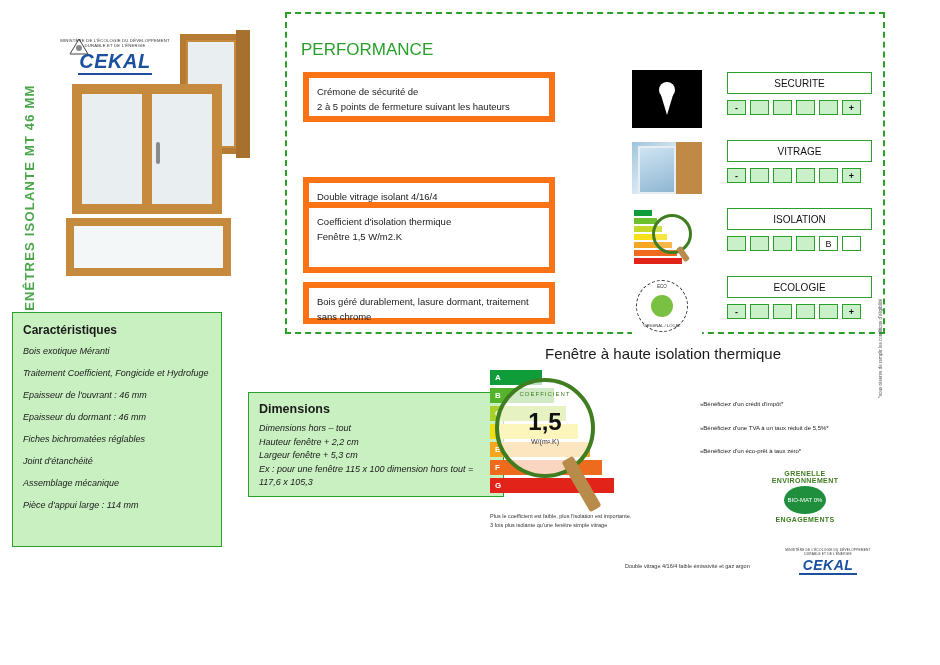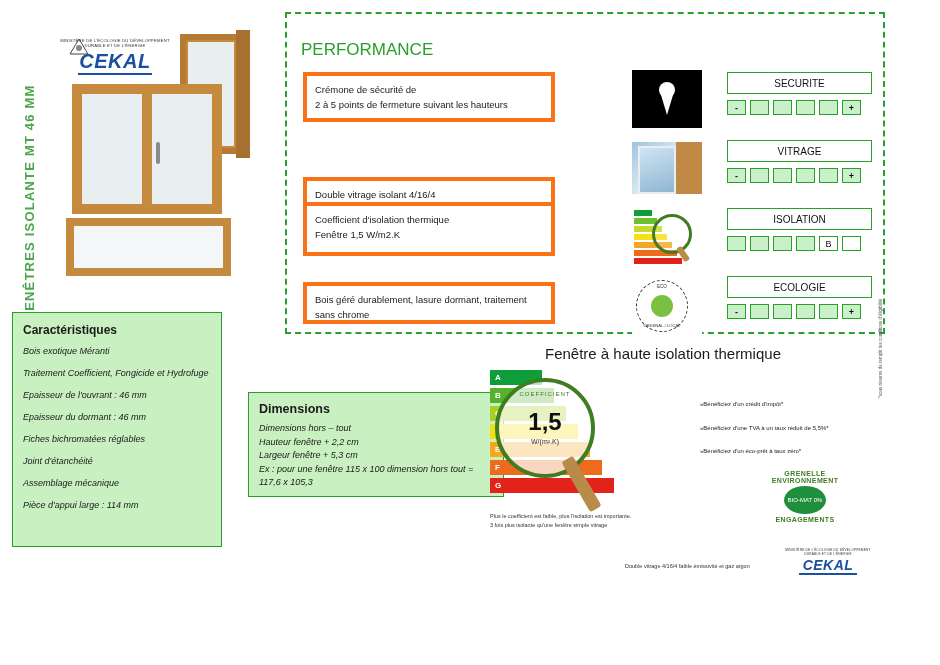--- a/index.html
+++ b/index.html
@@ -47,26 +47,26 @@
   
   .perf{
     position:absolute;left:285px;top:12px;width:600px;height:322px;
     border:2px dashed #2aa02a;box-sizing:border-box;background:#fff;
   }
   .perf-title{
     position:absolute;left:14px;top:26px;font-size:17px;color:#2aa02a;font-weight:normal;
   }
   .pbox{
     position:absolute;left:16px;width:252px;
-    border:4px solid #f97316;box-sizing:border-box;
+    border:6px solid #f97316;box-sizing:border-box;
     padding:7px 8px;font-size:9.5px;line-height:1.55;color:#1a1a1a;background:#fff;
   }
   .pbox1{top:58px;height:50px;}
   .pbox2{top:122px;height:50px;}
-  .pbox3{top:188px;height:54px;}
+  .pbox3{top:188px;height:71px;}
   .pbox4{top:268px;height:42px;}
 
   
   .rate{position:absolute;left:440px;width:145px;}
   .rate-label{
     border:1px solid #2aa02a;height:22px;line-height:22px;text-align:center;
     font-size:10px;color:#111;background:#fff;box-sizing:border-box;
   }
   .rate-row{display:flex;margin-top:6px;align-items:center;}
   .cell{

